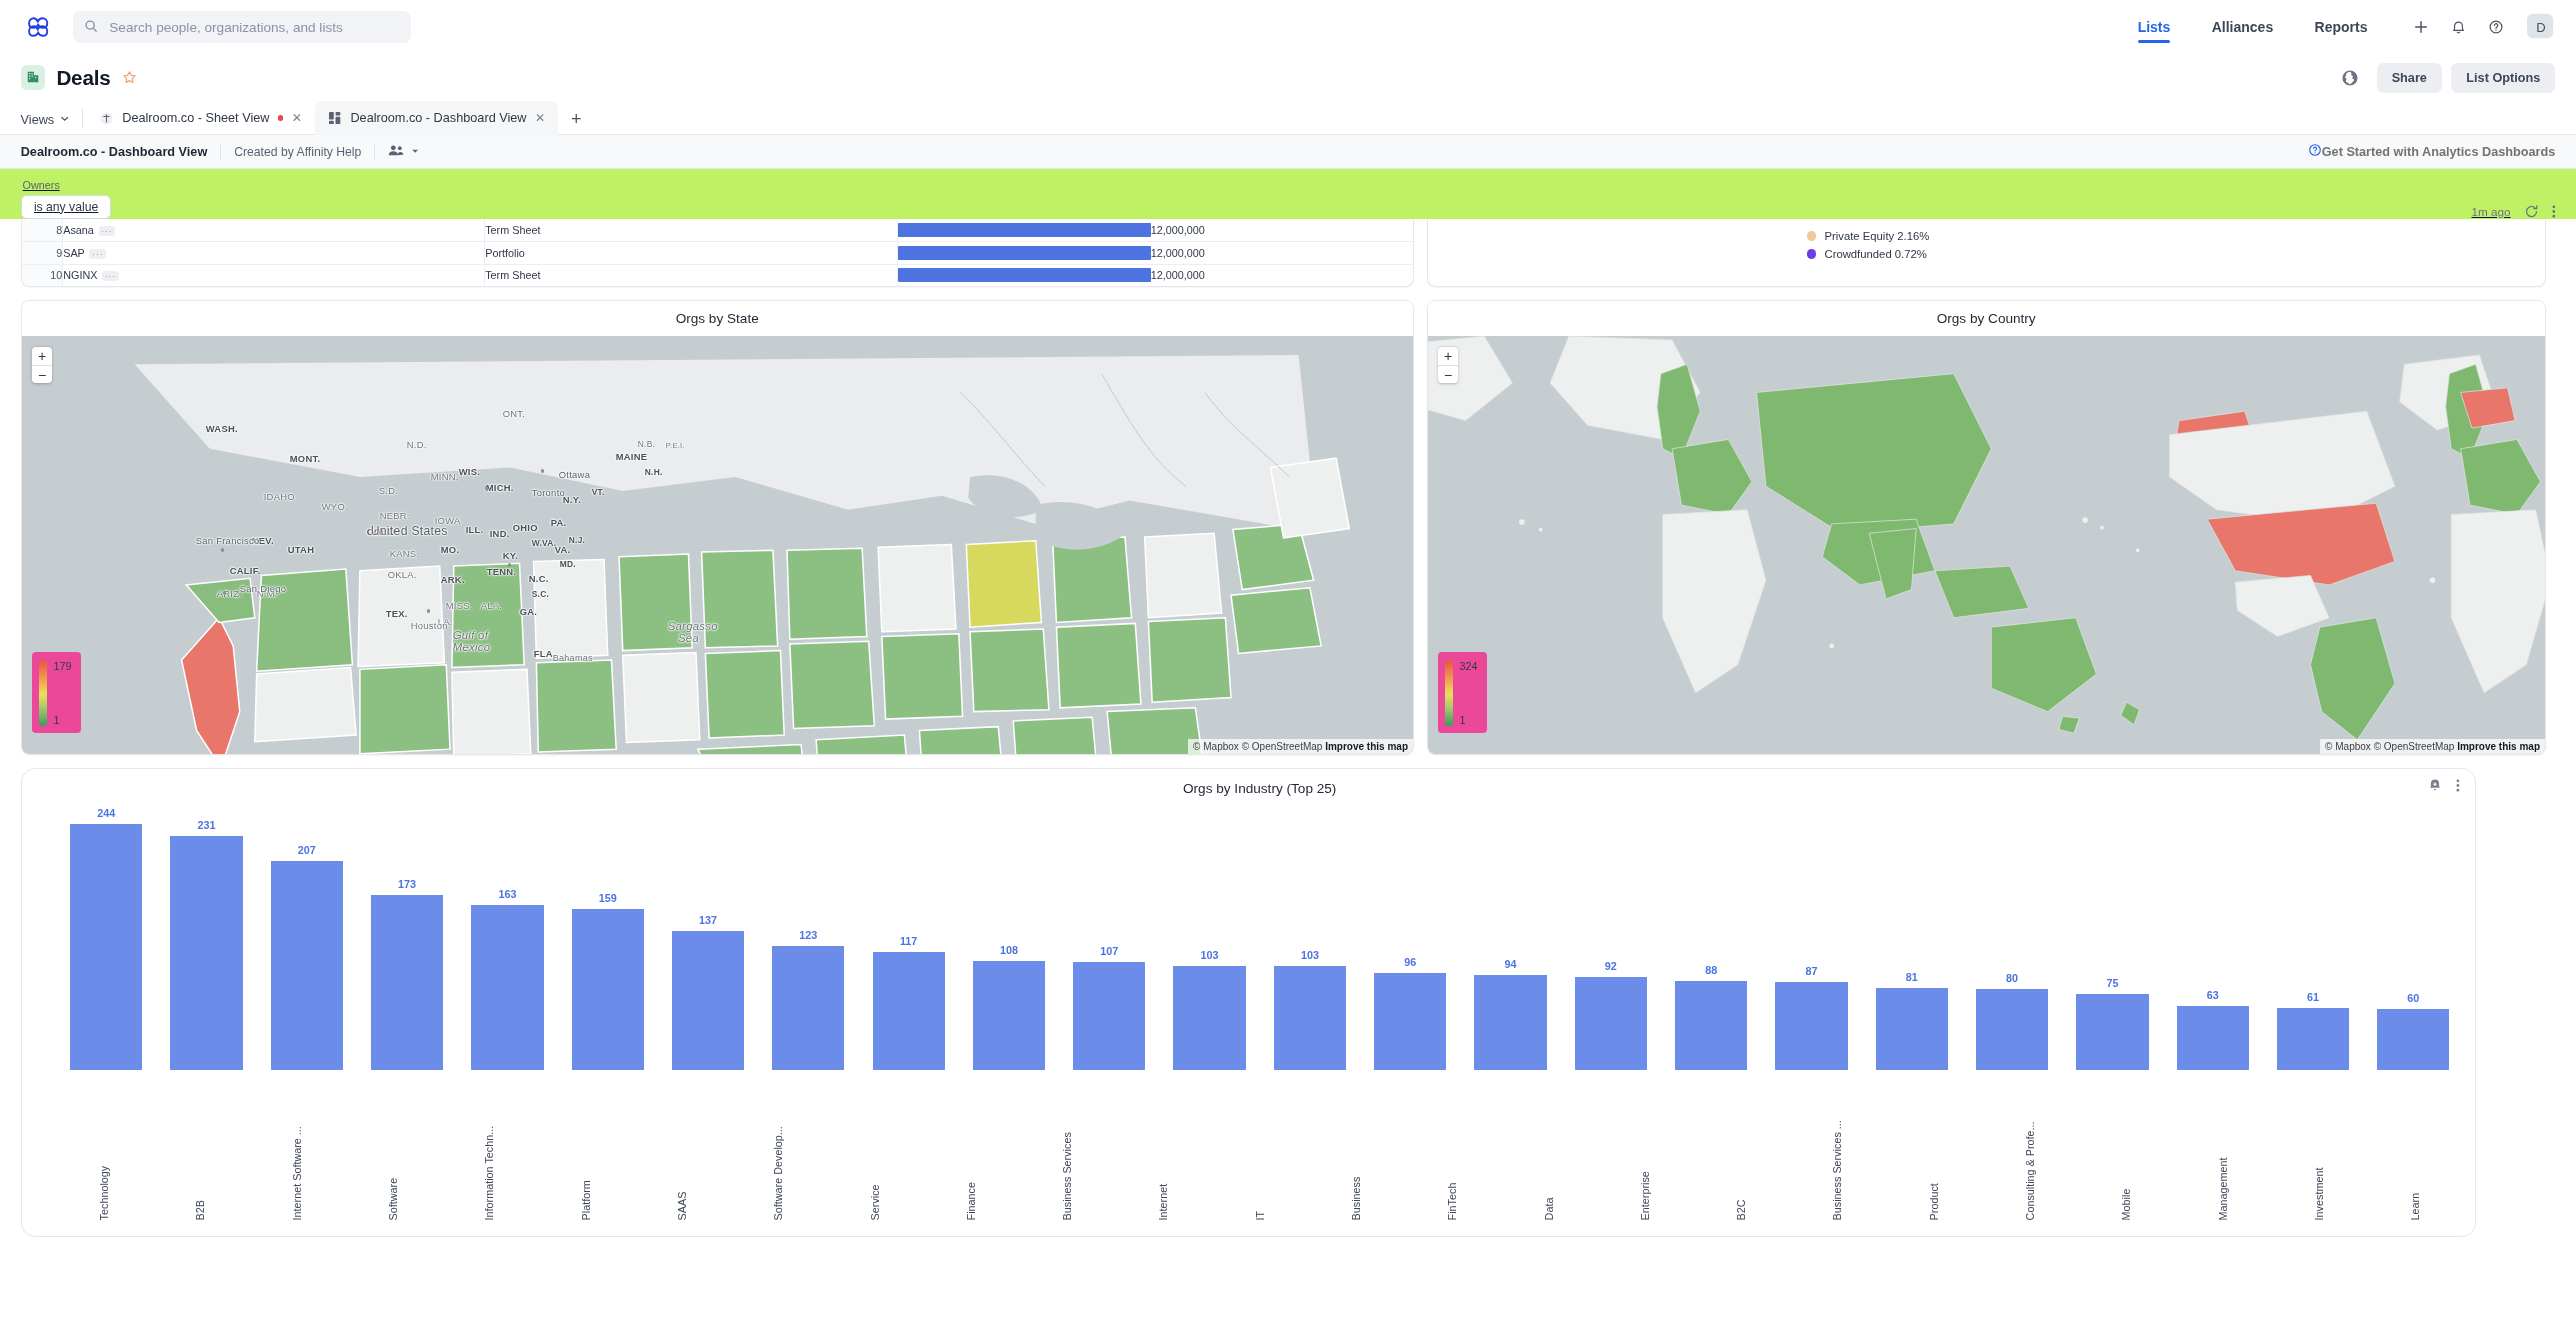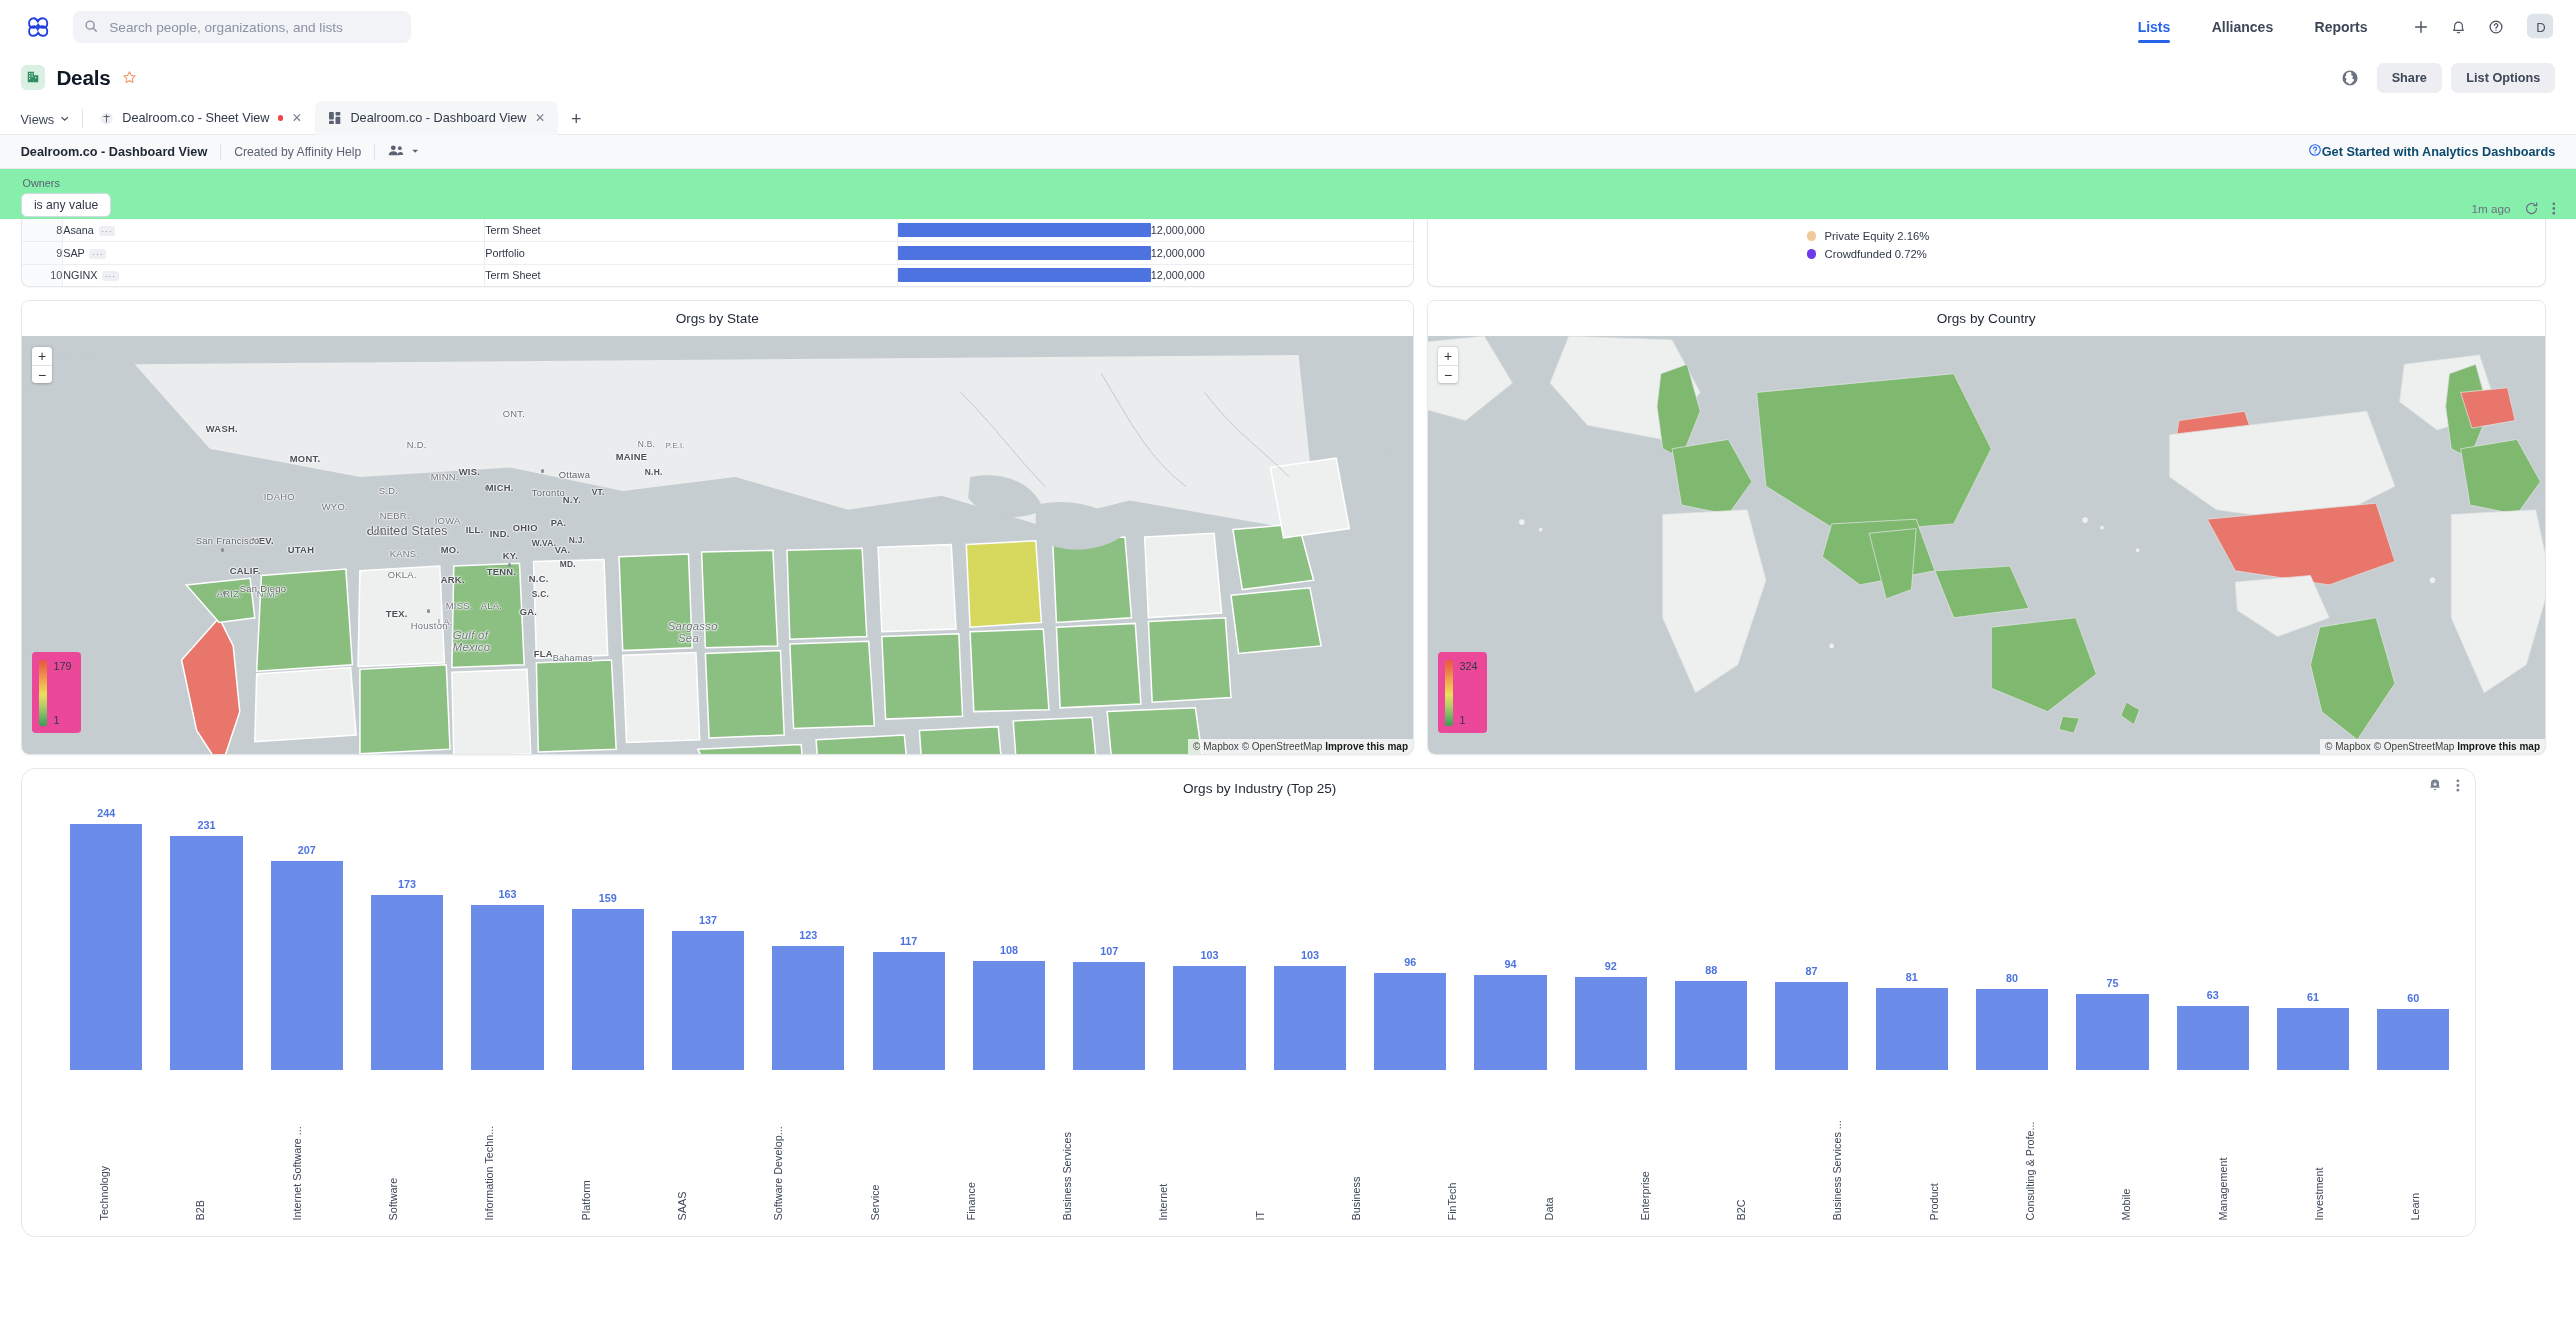--- a/index.html
+++ b/index.html
@@ -98,28 +98,28 @@
     height: 34px; display: flex; align-items: center; padding: 0 20.7px;
     background: #f8f9fb; border-bottom: 0.9px solid #e6e8ec;
     font-size: 12.2px;
   }
   .dash-title { font-weight: 700; color: #1f2733; font-size: 12.7px; }
   .vsep { width: 0.9px; height: 16px; background: #dfe2e8; margin: 0 13px; }
   .dash-sub { color: #5b6273; }
   .people-chip { display: flex; align-items: center; gap: 6.6px; color: #4b5260; cursor: pointer; }
   .dash-right { margin-left: auto; display: flex; align-items: center; }
   .get-started {
-    display: flex; align-items: center; gap: 0; color: #0c4a6e;
+    display: flex; align-items: center; gap: 0; color: #737373;
     font-weight: 700; font-size: 12.7px; cursor: pointer;
   }
 
   
   .filter-bar {
-    height: 50px; padding: 5.6px 20.7px 0; display: flex; align-items: center;
-    background: #86efac; position: relative;
+    height: 50px; padding: 5.6px 20.7px 0; display: flex; align-items: flex-end;
+    background: #bef264; position: relative; text-decoration: underline;
   }
   .filter-group { display: flex; flex-direction: column; gap: 3.8px; }
   .filter-label { font-size: 10.8px; color: #5b6273; padding-left: 1.9px; }
   .filter-pill {
     height: 24.4px; padding: 0 12.2px; border: 0.9px solid #d5d9e0; border-radius: 5.6px;
     display: flex; align-items: center; font-size: 12.2px; color: #2f3848;
     background: #fff; cursor: pointer;
   }
   .filter-right {
     margin-left: auto; display: flex; align-items: center; gap: 13px;

